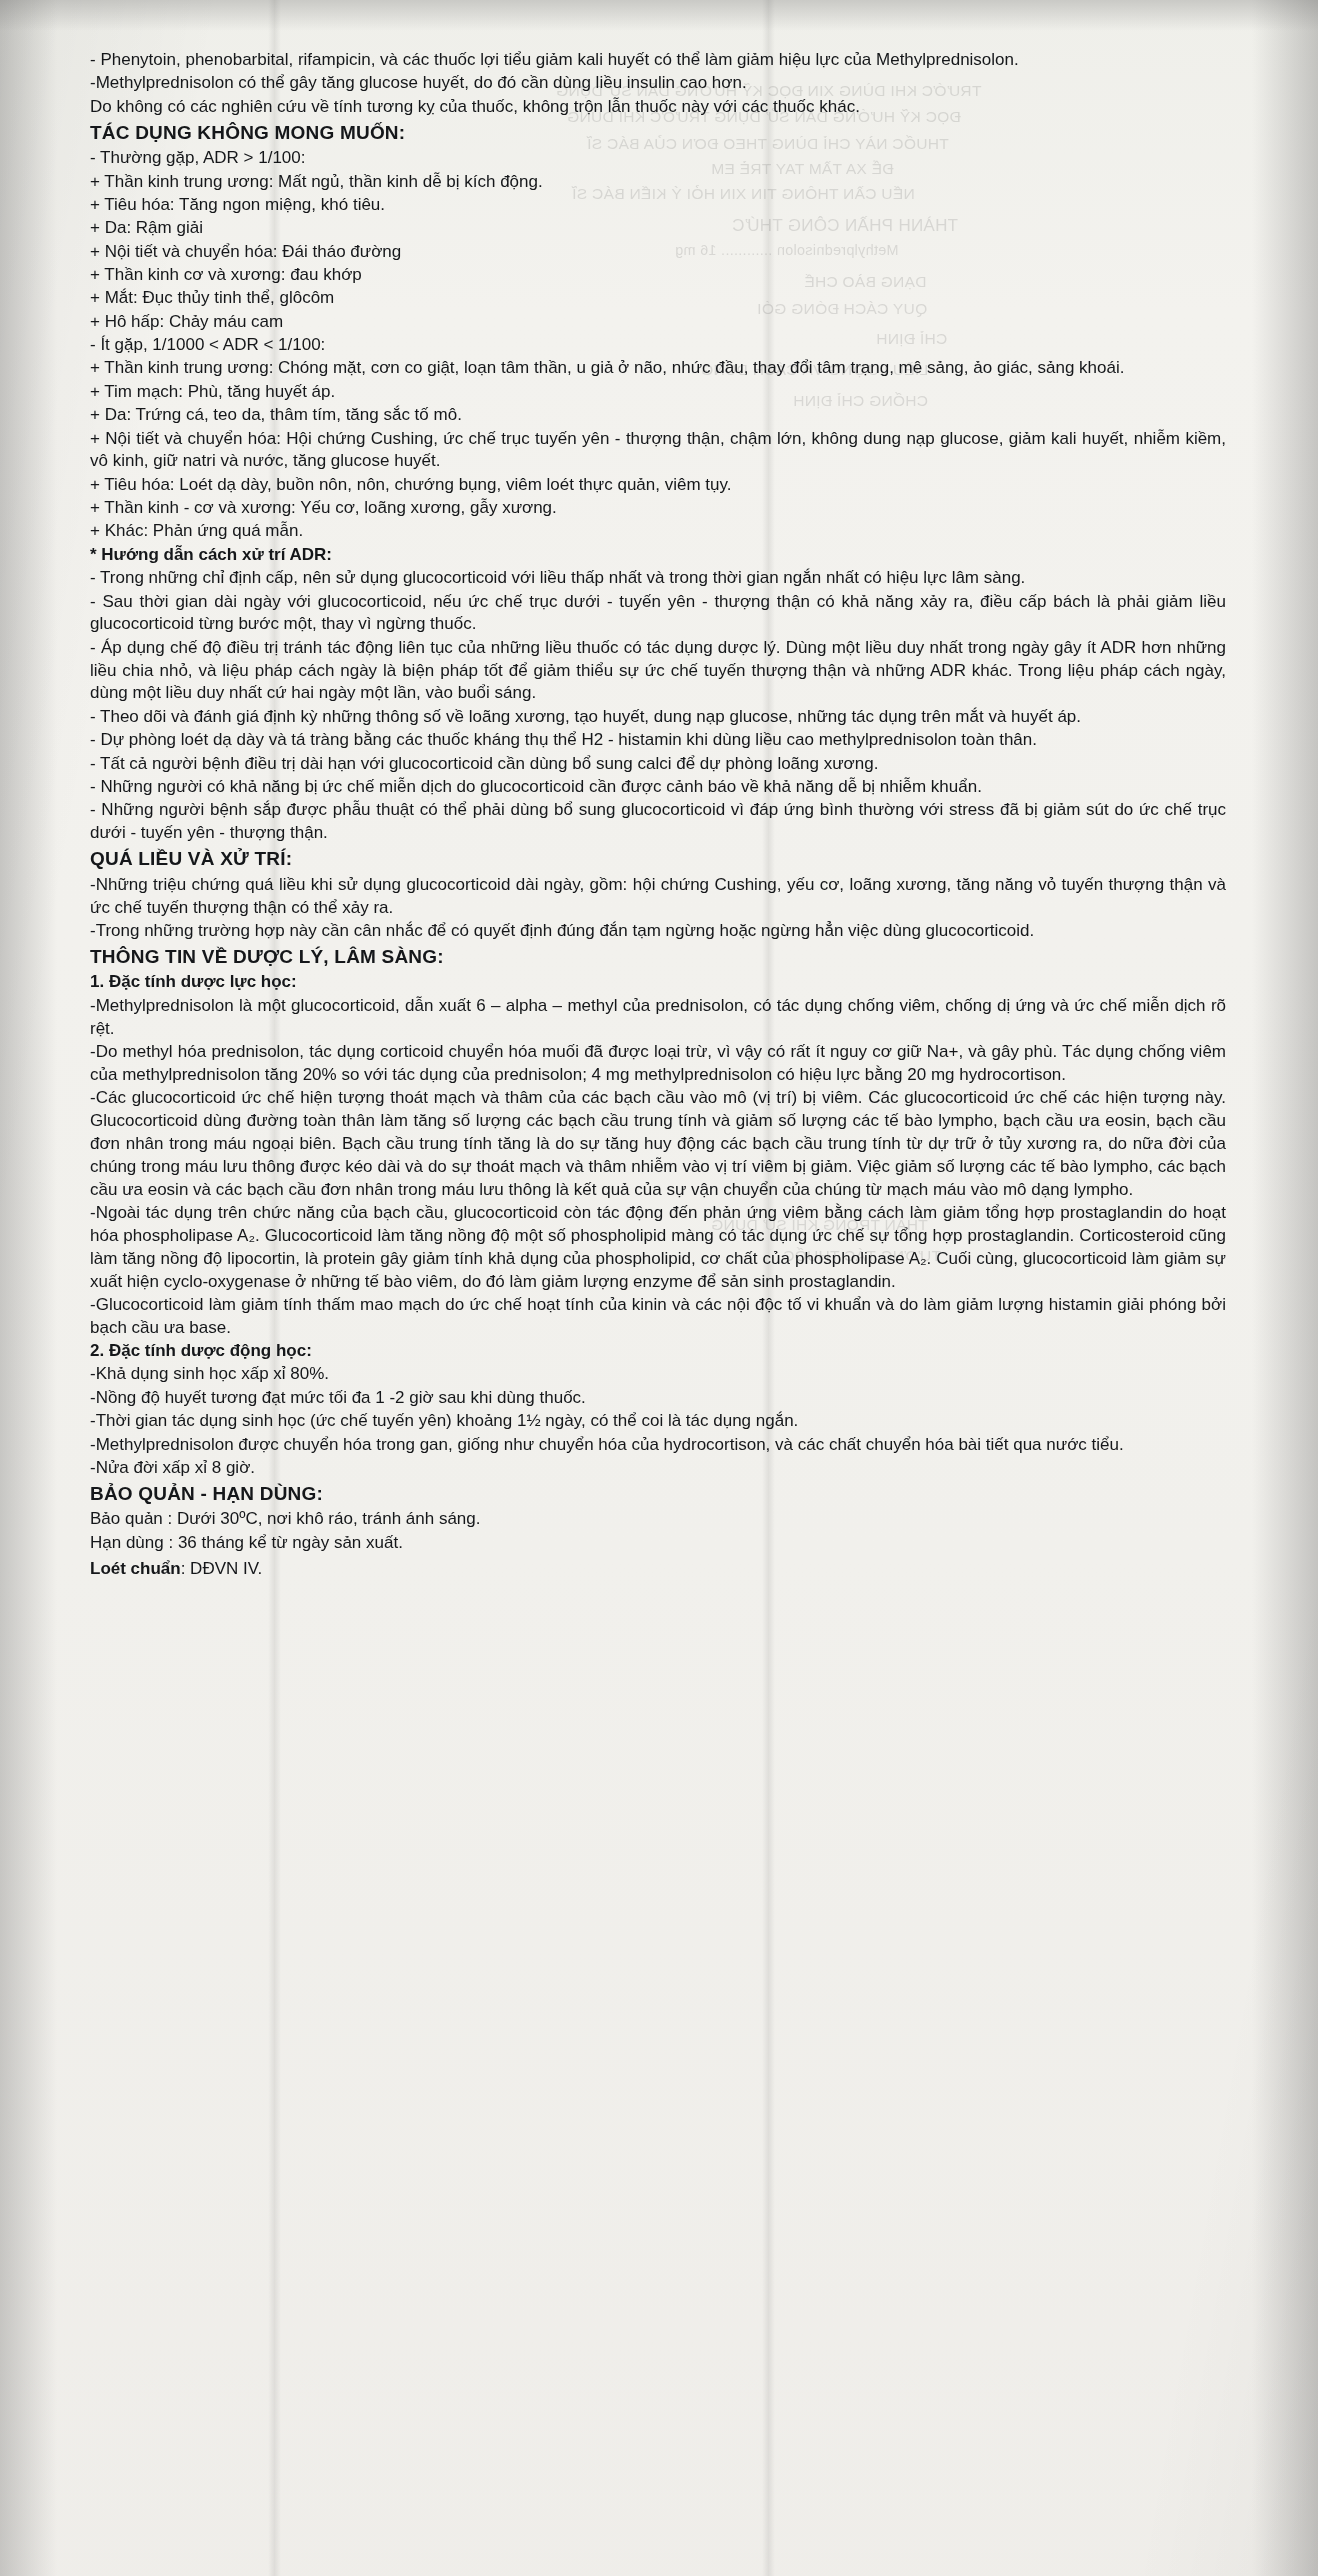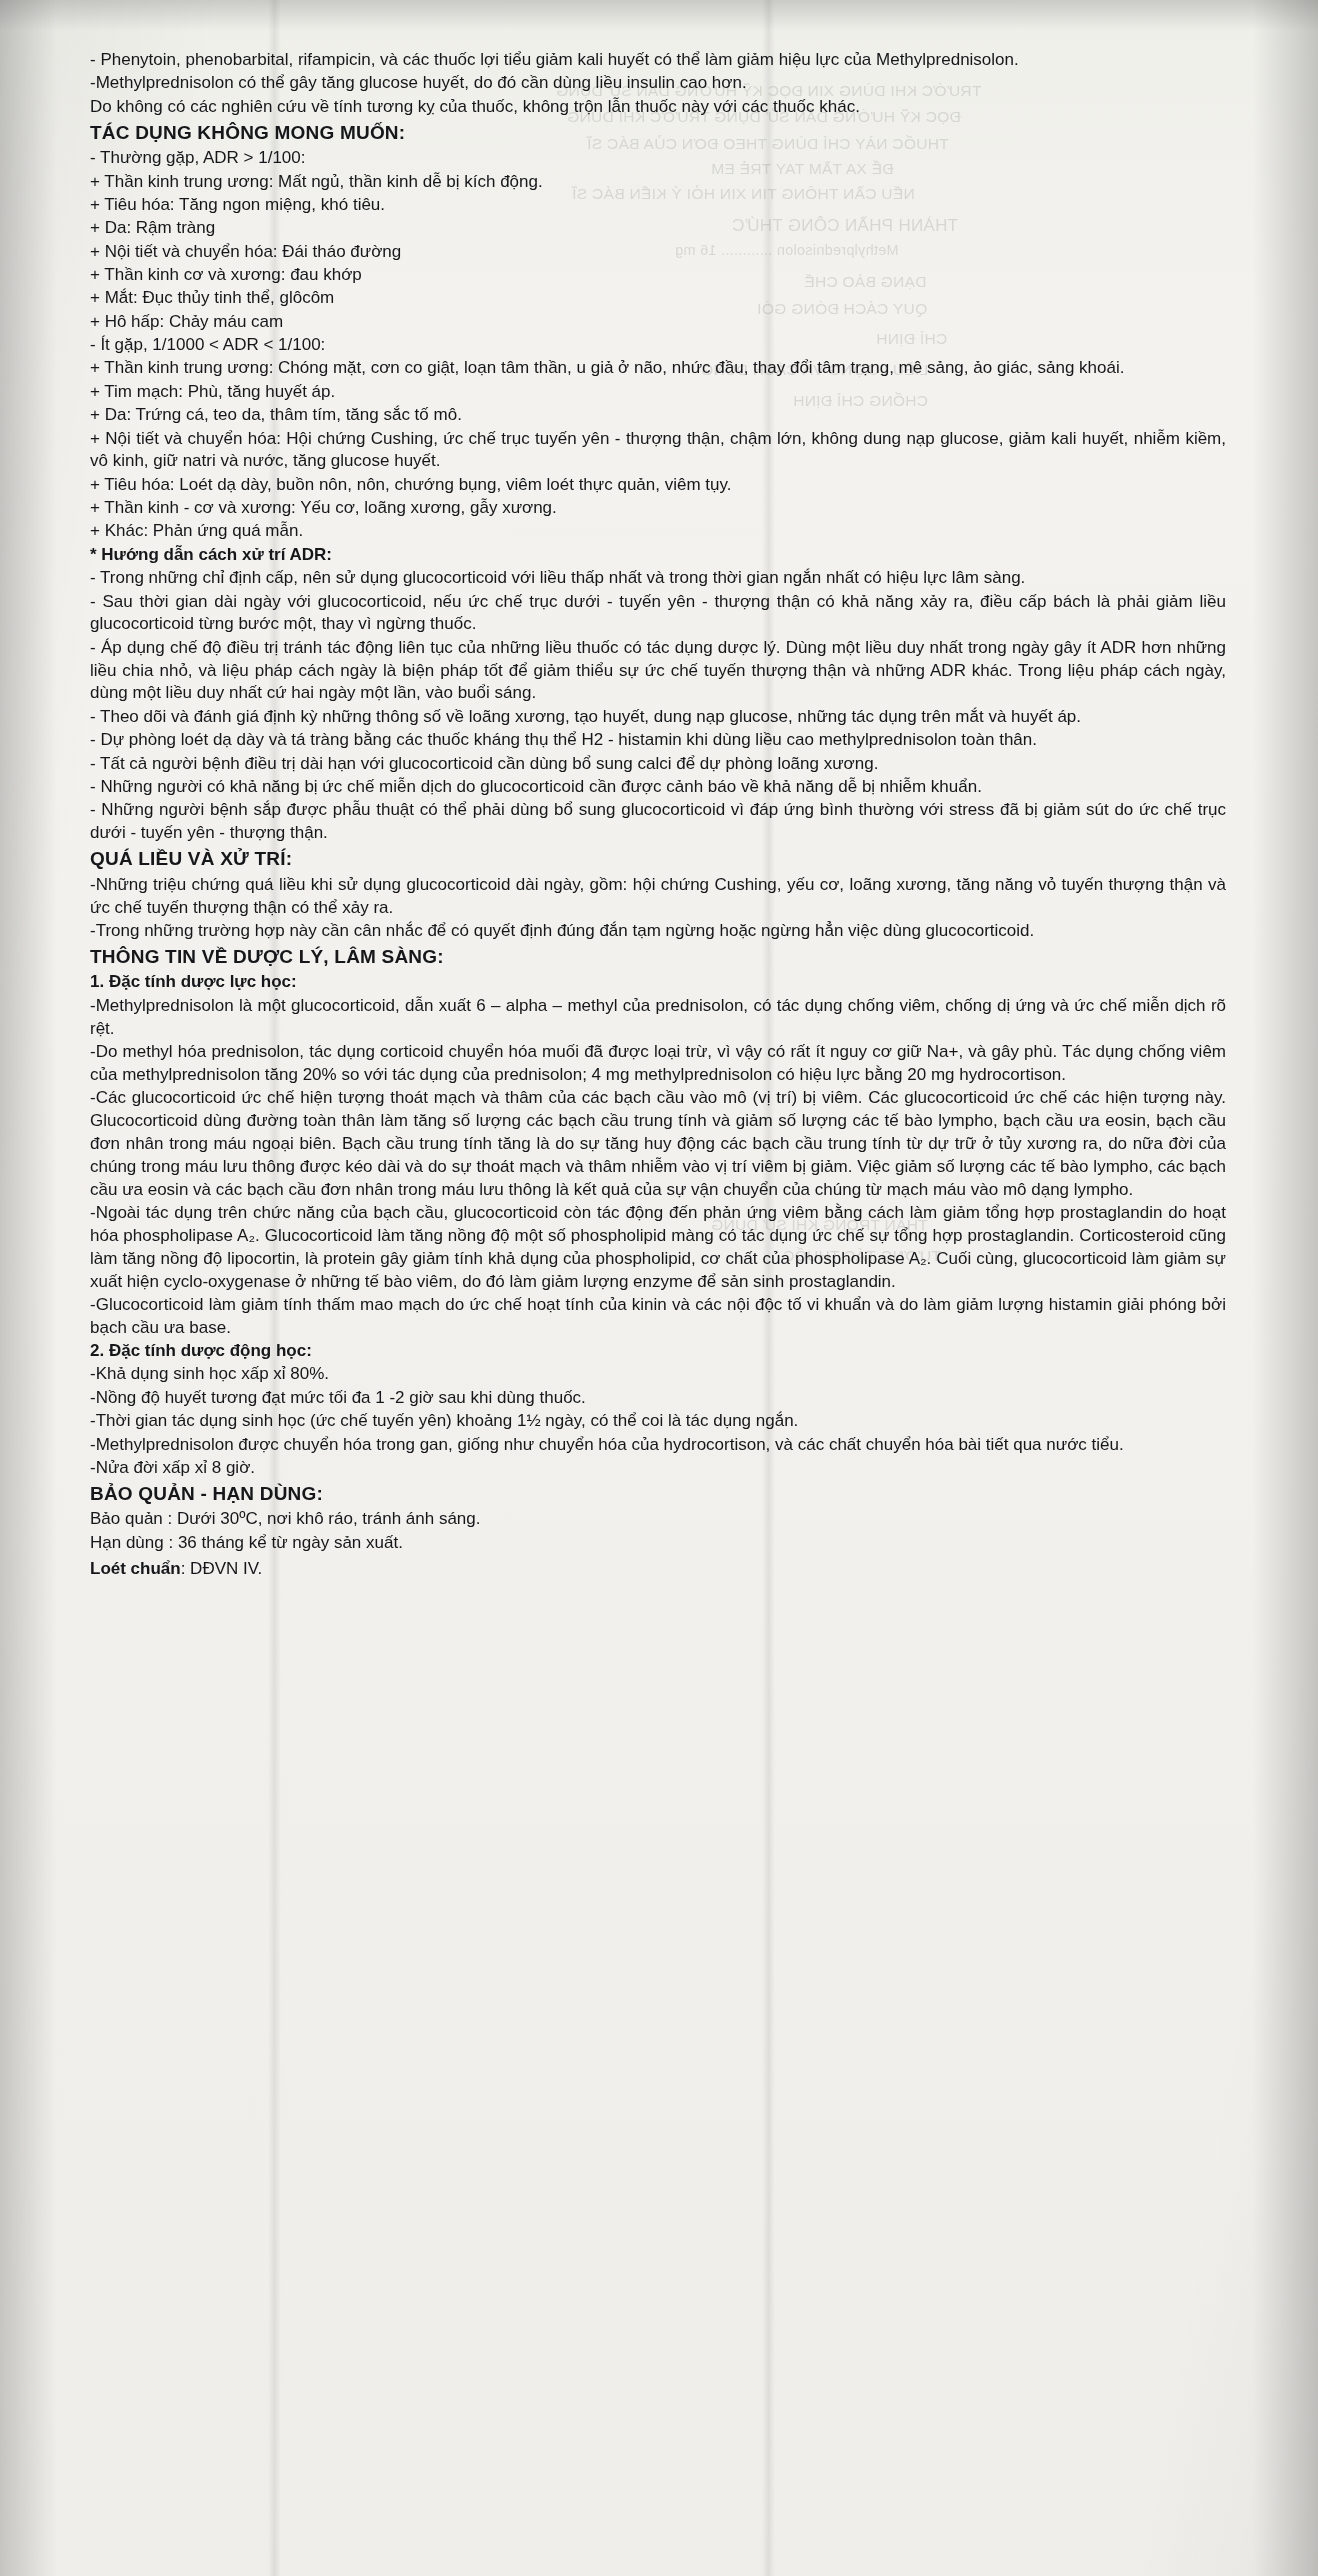--- a/index.html
+++ b/index.html
@@ -115,21 +115,21 @@
   <div id="content">
 
     <p>- Phenytoin, phenobarbital, rifampicin, và các thuốc lợi tiểu giảm kali huyết có thể làm giảm hiệu lực của Methylprednisolon.</p>
     <p>-Methylprednisolon có thể gây tăng glucose huyết, do đó cần dùng liều insulin cao hơn.</p>
     <p>Do không có các nghiên cứu về tính tương kỵ của thuốc, không trộn lẫn thuốc này với các thuốc khác.</p>
 
     <span class="sec">TÁC DỤNG KHÔNG MONG MUỐN:</span>
     <p>- Thường gặp, ADR &gt; 1/100:</p>
     <p>+ Thần kinh trung ương: Mất ngủ, thần kinh dễ bị kích động.</p>
     <p>+ Tiêu hóa:  Tăng ngon miệng, khó tiêu.</p>
-    <p>+ Da: Rậm tràng</p>
+    <p>+ Da: Rậm giải</p>
     <p>+ Nội tiết và chuyển hóa: Đái tháo đường</p>
     <p>+ Thần kinh cơ và xương: đau khớp</p>
     <p>+ Mắt: Đục thủy tinh thể, glôcôm</p>
     <p>+ Hô hấp: Chảy máu cam</p>
     <p>- Ít gặp, 1/1000 &lt; ADR &lt; 1/100:</p>
     <p>+ Thần kinh trung ương: Chóng mặt, cơn co giật, loạn tâm thần, u giả ở não, nhức đầu, thay đổi tâm trạng, mê sảng, ảo giác, sảng khoái.</p>
     <p>+ Tim mạch: Phù, tăng huyết áp.</p>
     <p>+ Da: Trứng cá, teo da, thâm tím, tăng sắc tố mô.</p>
     <p>+ Nội tiết và chuyển hóa: Hội chứng Cushing, ức chế trục tuyến yên - thượng thận, chậm lớn, không dung nạp glucose, giảm kali huyết, nhiễm kiềm, vô kinh, giữ natri và nước, tăng glucose huyết.</p>
     <p>+ Tiêu hóa: Loét dạ dày, buồn nôn, nôn, chướng bụng, viêm loét thực quản, viêm tụy.</p>

